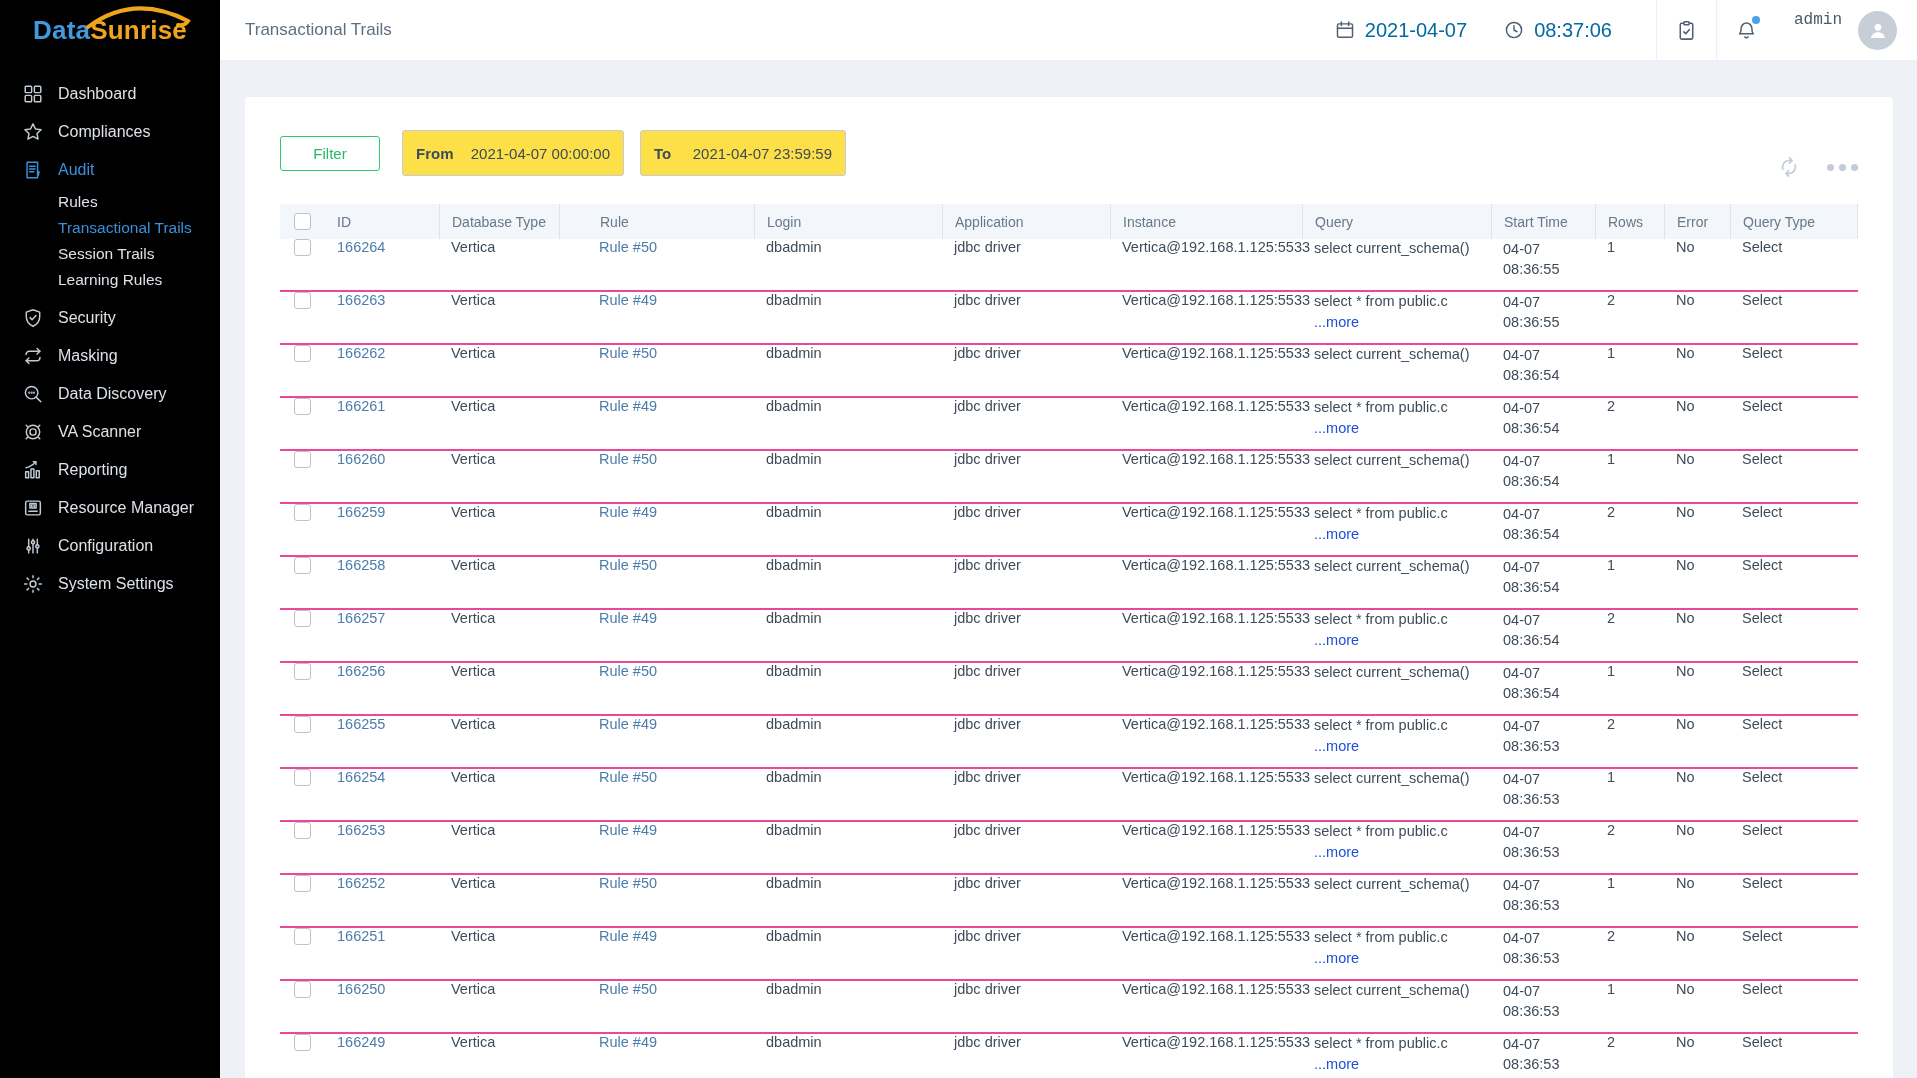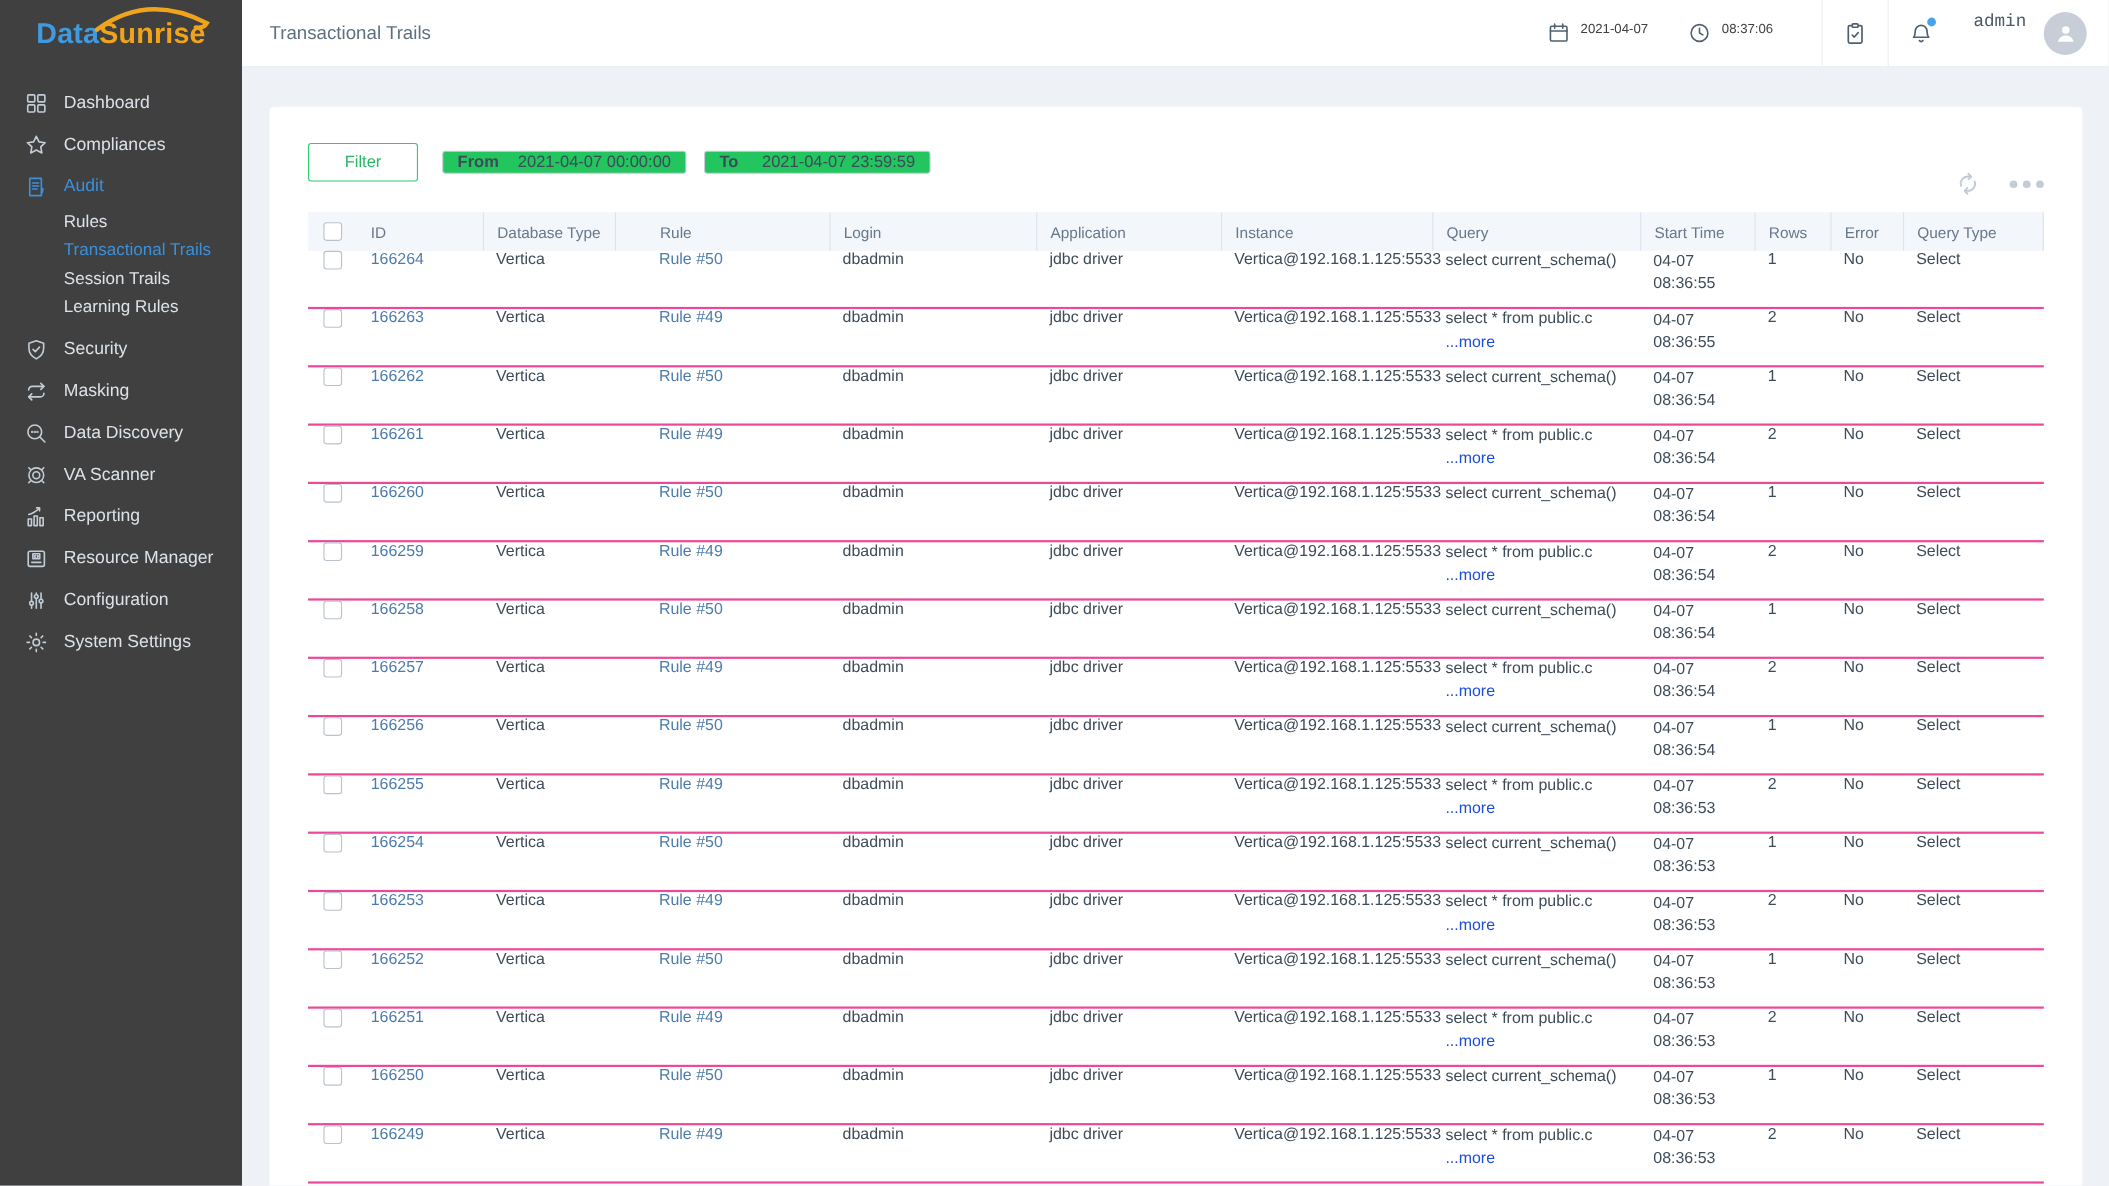--- a/index.html
+++ b/index.html
@@ -1,42 +1,42 @@
 <!DOCTYPE html>
 <html><head>
 <meta charset="utf-8">
 <style>
   * { box-sizing: border-box; margin: 0; padding: 0; }
   html,body { width:1917px; height:1078px; overflow:hidden;
     font-family:"Liberation Sans", sans-serif; background:#eef1f6; position:relative; }
 
   
   .sidebar { position:absolute; left:0; top:0; width:220px; height:1078px;
-    background:#404040; z-index:10; }
+    background:#000000; z-index:10; }
   .logo { height:61px; display:flex; align-items:center; justify-content:center;
     font-size:26px; font-weight:bold; letter-spacing:.2px; position:relative; }
   .logo .p1 { color:#3f9ae0; }
   .logo .p2 { color:#f0a41c; position:relative; }
   .logo svg.arc { position:absolute; left:-4px; top:-16px; overflow:visible; }
   .nav { padding-top:14px; }
   .nav-item { height:38px; display:flex; align-items:center; padding-left:21px;
     color:#dce2e8; font-size:16px; cursor:pointer; }
   .nav-item .nav-icon { width:24px; height:24px; margin-right:13px; color:#c2ccd5;
     display:inline-flex; align-items:center; justify-content:center; flex:0 0 24px; }
   .nav-item.sub { height:26px; padding-left:58px; font-size:15.5px; }
   .nav-item.grp-start { margin-top:6px; }
   .nav-item.active, .nav-item.active .nav-icon { color:#3c90da; }
   .nav-icon svg { width:22px; height:22px; display:block; }
 
   
   .topbar { position:absolute; left:220px; top:0; width:1697px; height:61px;
     background:#ffffff; border-bottom:1px solid #eceff3; display:flex; align-items:center; }
   .topbar .title { margin-left:25px; font-size:17px; color:#5d6f80; }
   .topbar .spacer { flex:1; }
-  .tb-group { display:flex; color:#404040; font-size:12px; }
+  .tb-group { display:flex; color:#0369a1; font-size:20px; }
   .tb-ic { width:22px; height:22px; margin-right:9px; color:#4f6171; display:inline-flex; }
   .tb-ic svg { width:22px; height:22px; }
   .tb-date { margin-right:36px; }
   .tb-time { margin-right:44px; }
   .tb-sep { width:1px; height:61px; background:#eceff3; }
   .tb-btn { width:59px; height:61px; display:flex; align-items:center; justify-content:center;
     color:#4f6171; cursor:pointer; position:relative; }
   .tb-btn svg { width:23px; height:23px; }
   .bell-dot { position:absolute; top:16px; right:16px; width:8px; height:8px;
     border-radius:50%; background:#4aa3e8; }
@@ -50,21 +50,21 @@
   .content { position:absolute; left:220px; top:61px; width:1697px; height:1017px;
     background:#eef1f6; overflow:hidden; }
   .card { position:absolute; left:25px; top:36px; width:1648px; height:1200px;
     background:#ffffff; border-radius:4px; }
 
   
   .filter-row { display:flex; align-items:center; padding:33px 35px 0 35px; }
   .btn-filter { width:100px; height:35px; border:1px solid #2ecc71; border-radius:3px;
     background:#fff; color:#29b765; font-size:15px; display:flex; align-items:center;
     justify-content:center; cursor:pointer; margin-right:22px; }
-  .range-field { height:21px; border:1px solid #c6ccd6; border-radius:3px; background:#22c55e;
+  .range-field { height:46px; border:1px solid #c6ccd6; border-radius:3px; background:#fde047;
     display:flex; align-items:center; justify-content:space-between; padding:0 13px;
     font-size:15px; color:#3e4b59; cursor:pointer; }
   .range-field .lbl { font-weight:bold; color:#3e4b59; }
   .range-field .val { color:#3e4b59; }
   .f-from { width:222px; margin-right:16px; }
   .f-to   { width:206px; }
 
   .card-tools { position:absolute; top:57px; right:33px; display:flex; align-items:center; }
   .tool-refresh { width:26px; height:26px; color:#c3cbd8; cursor:pointer; margin-right:18px; }
   .tool-refresh svg { width:26px; height:26px; }

